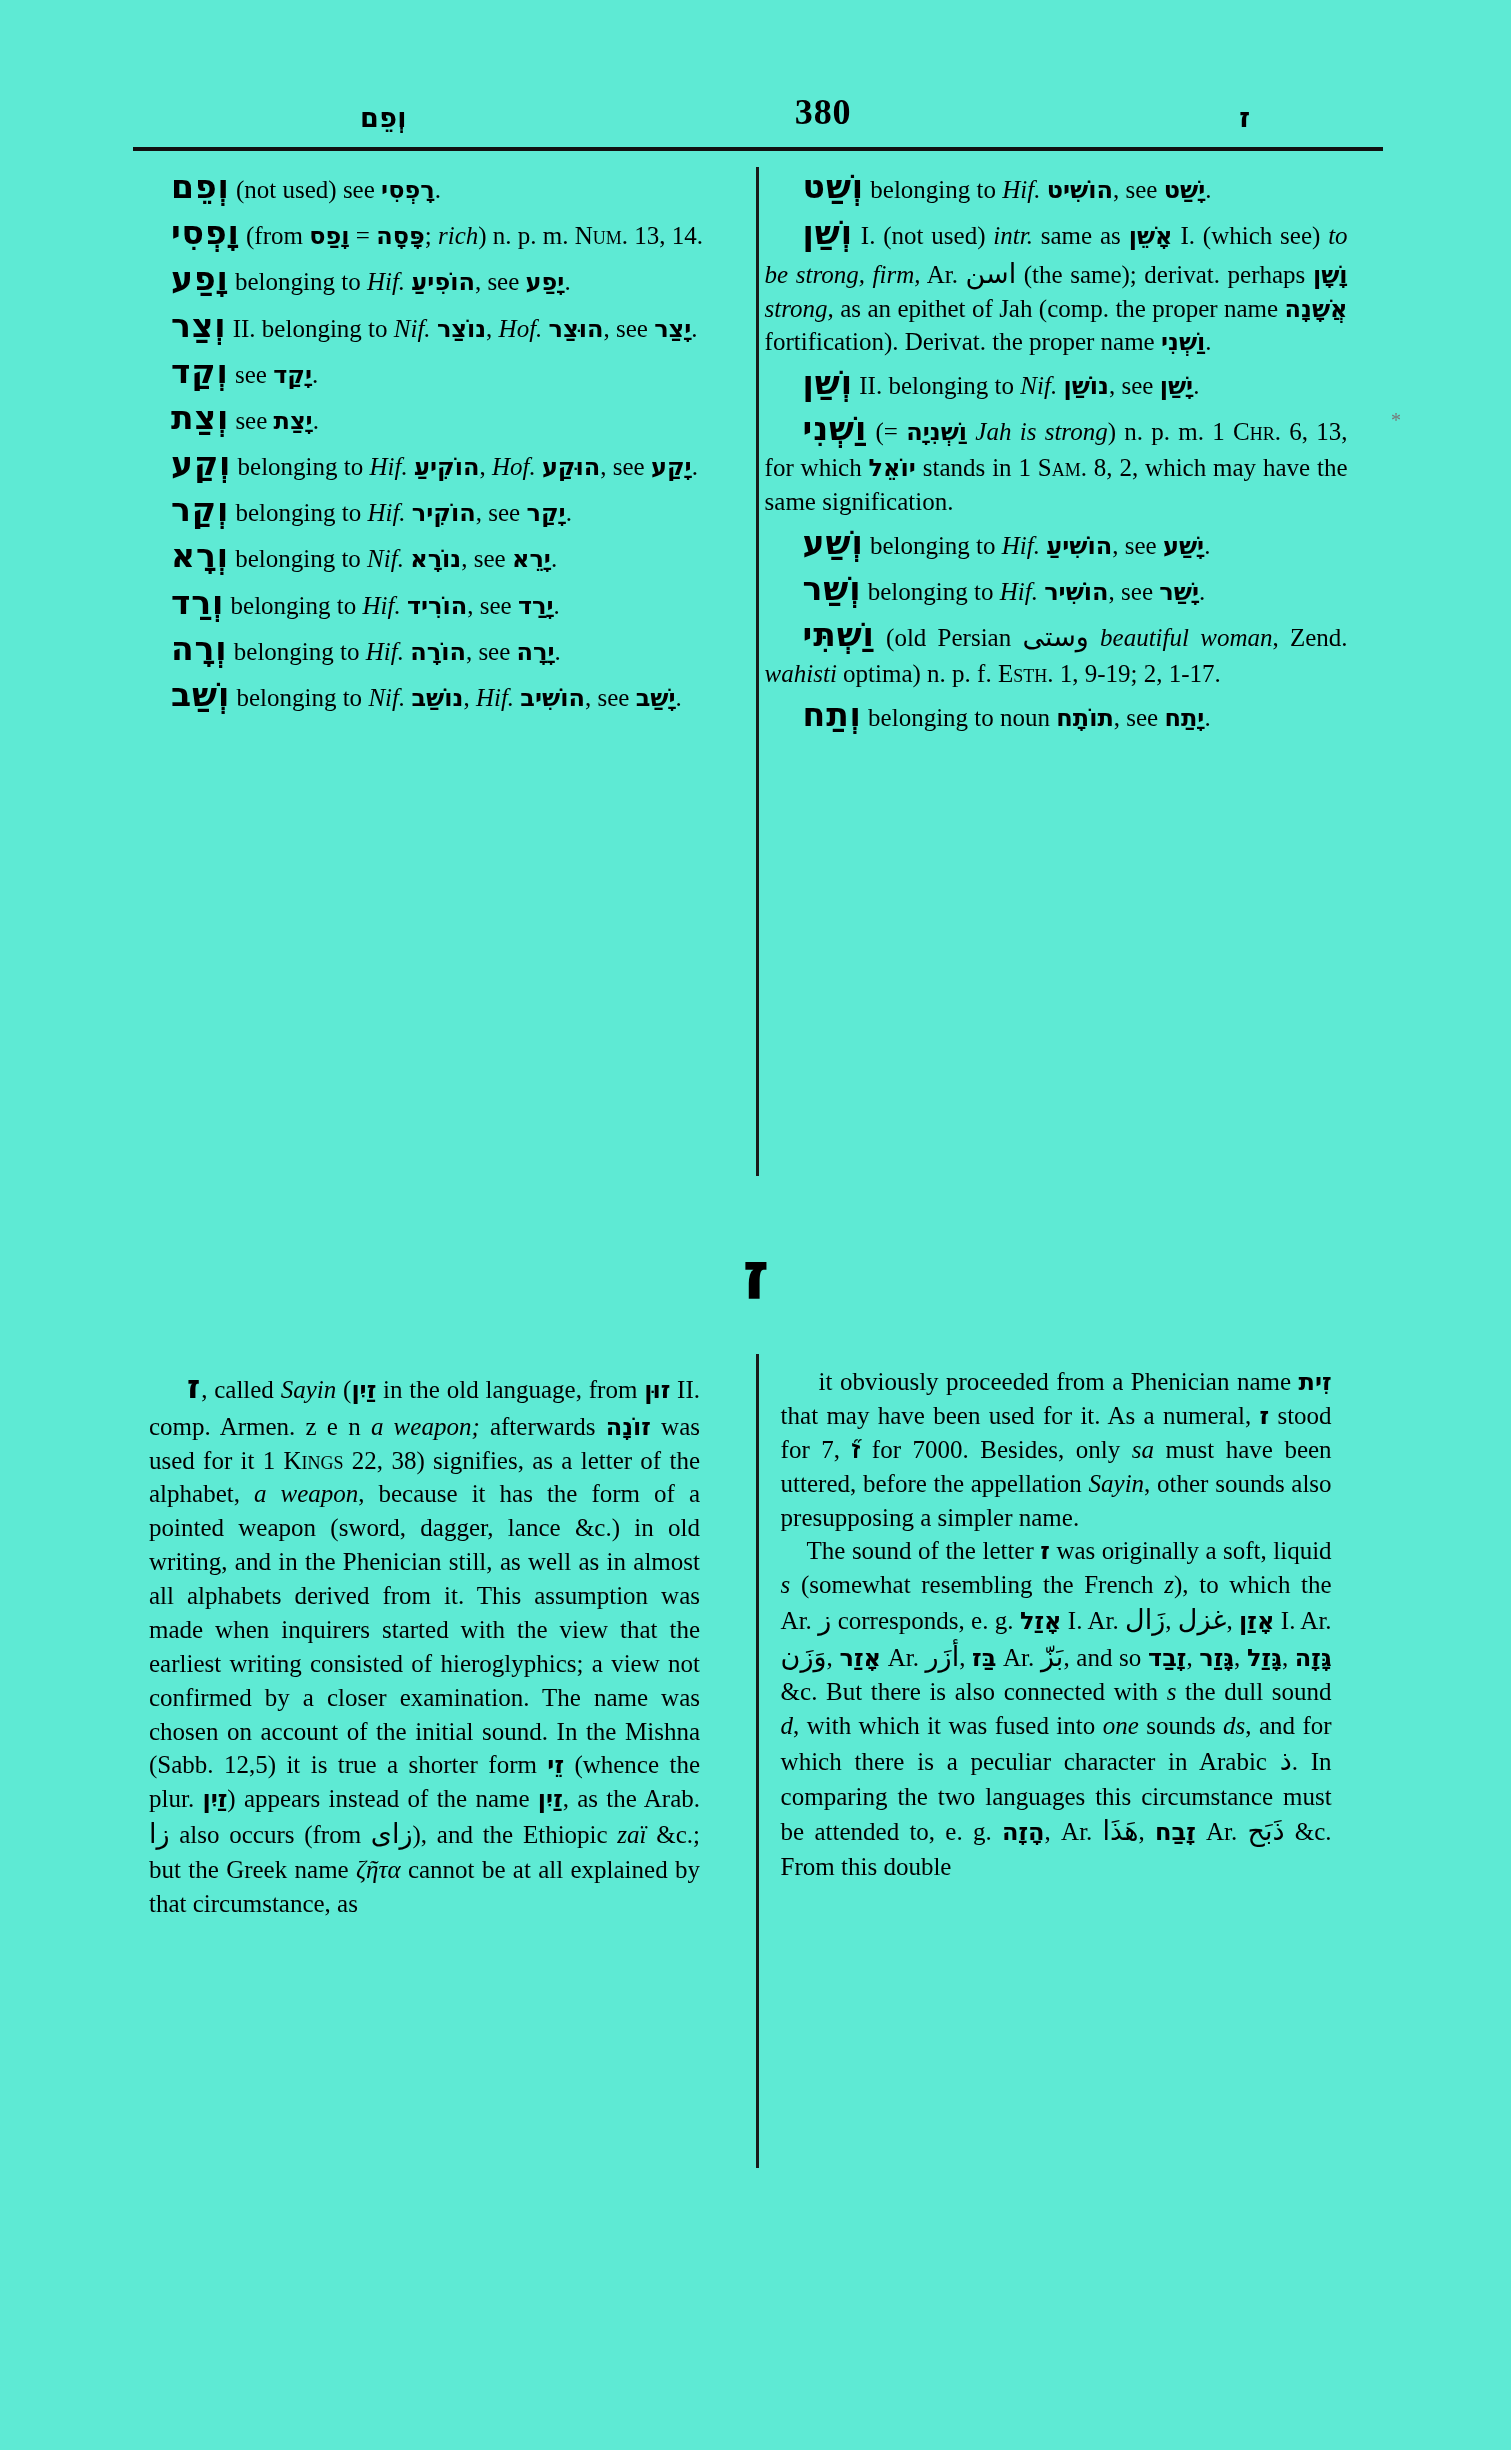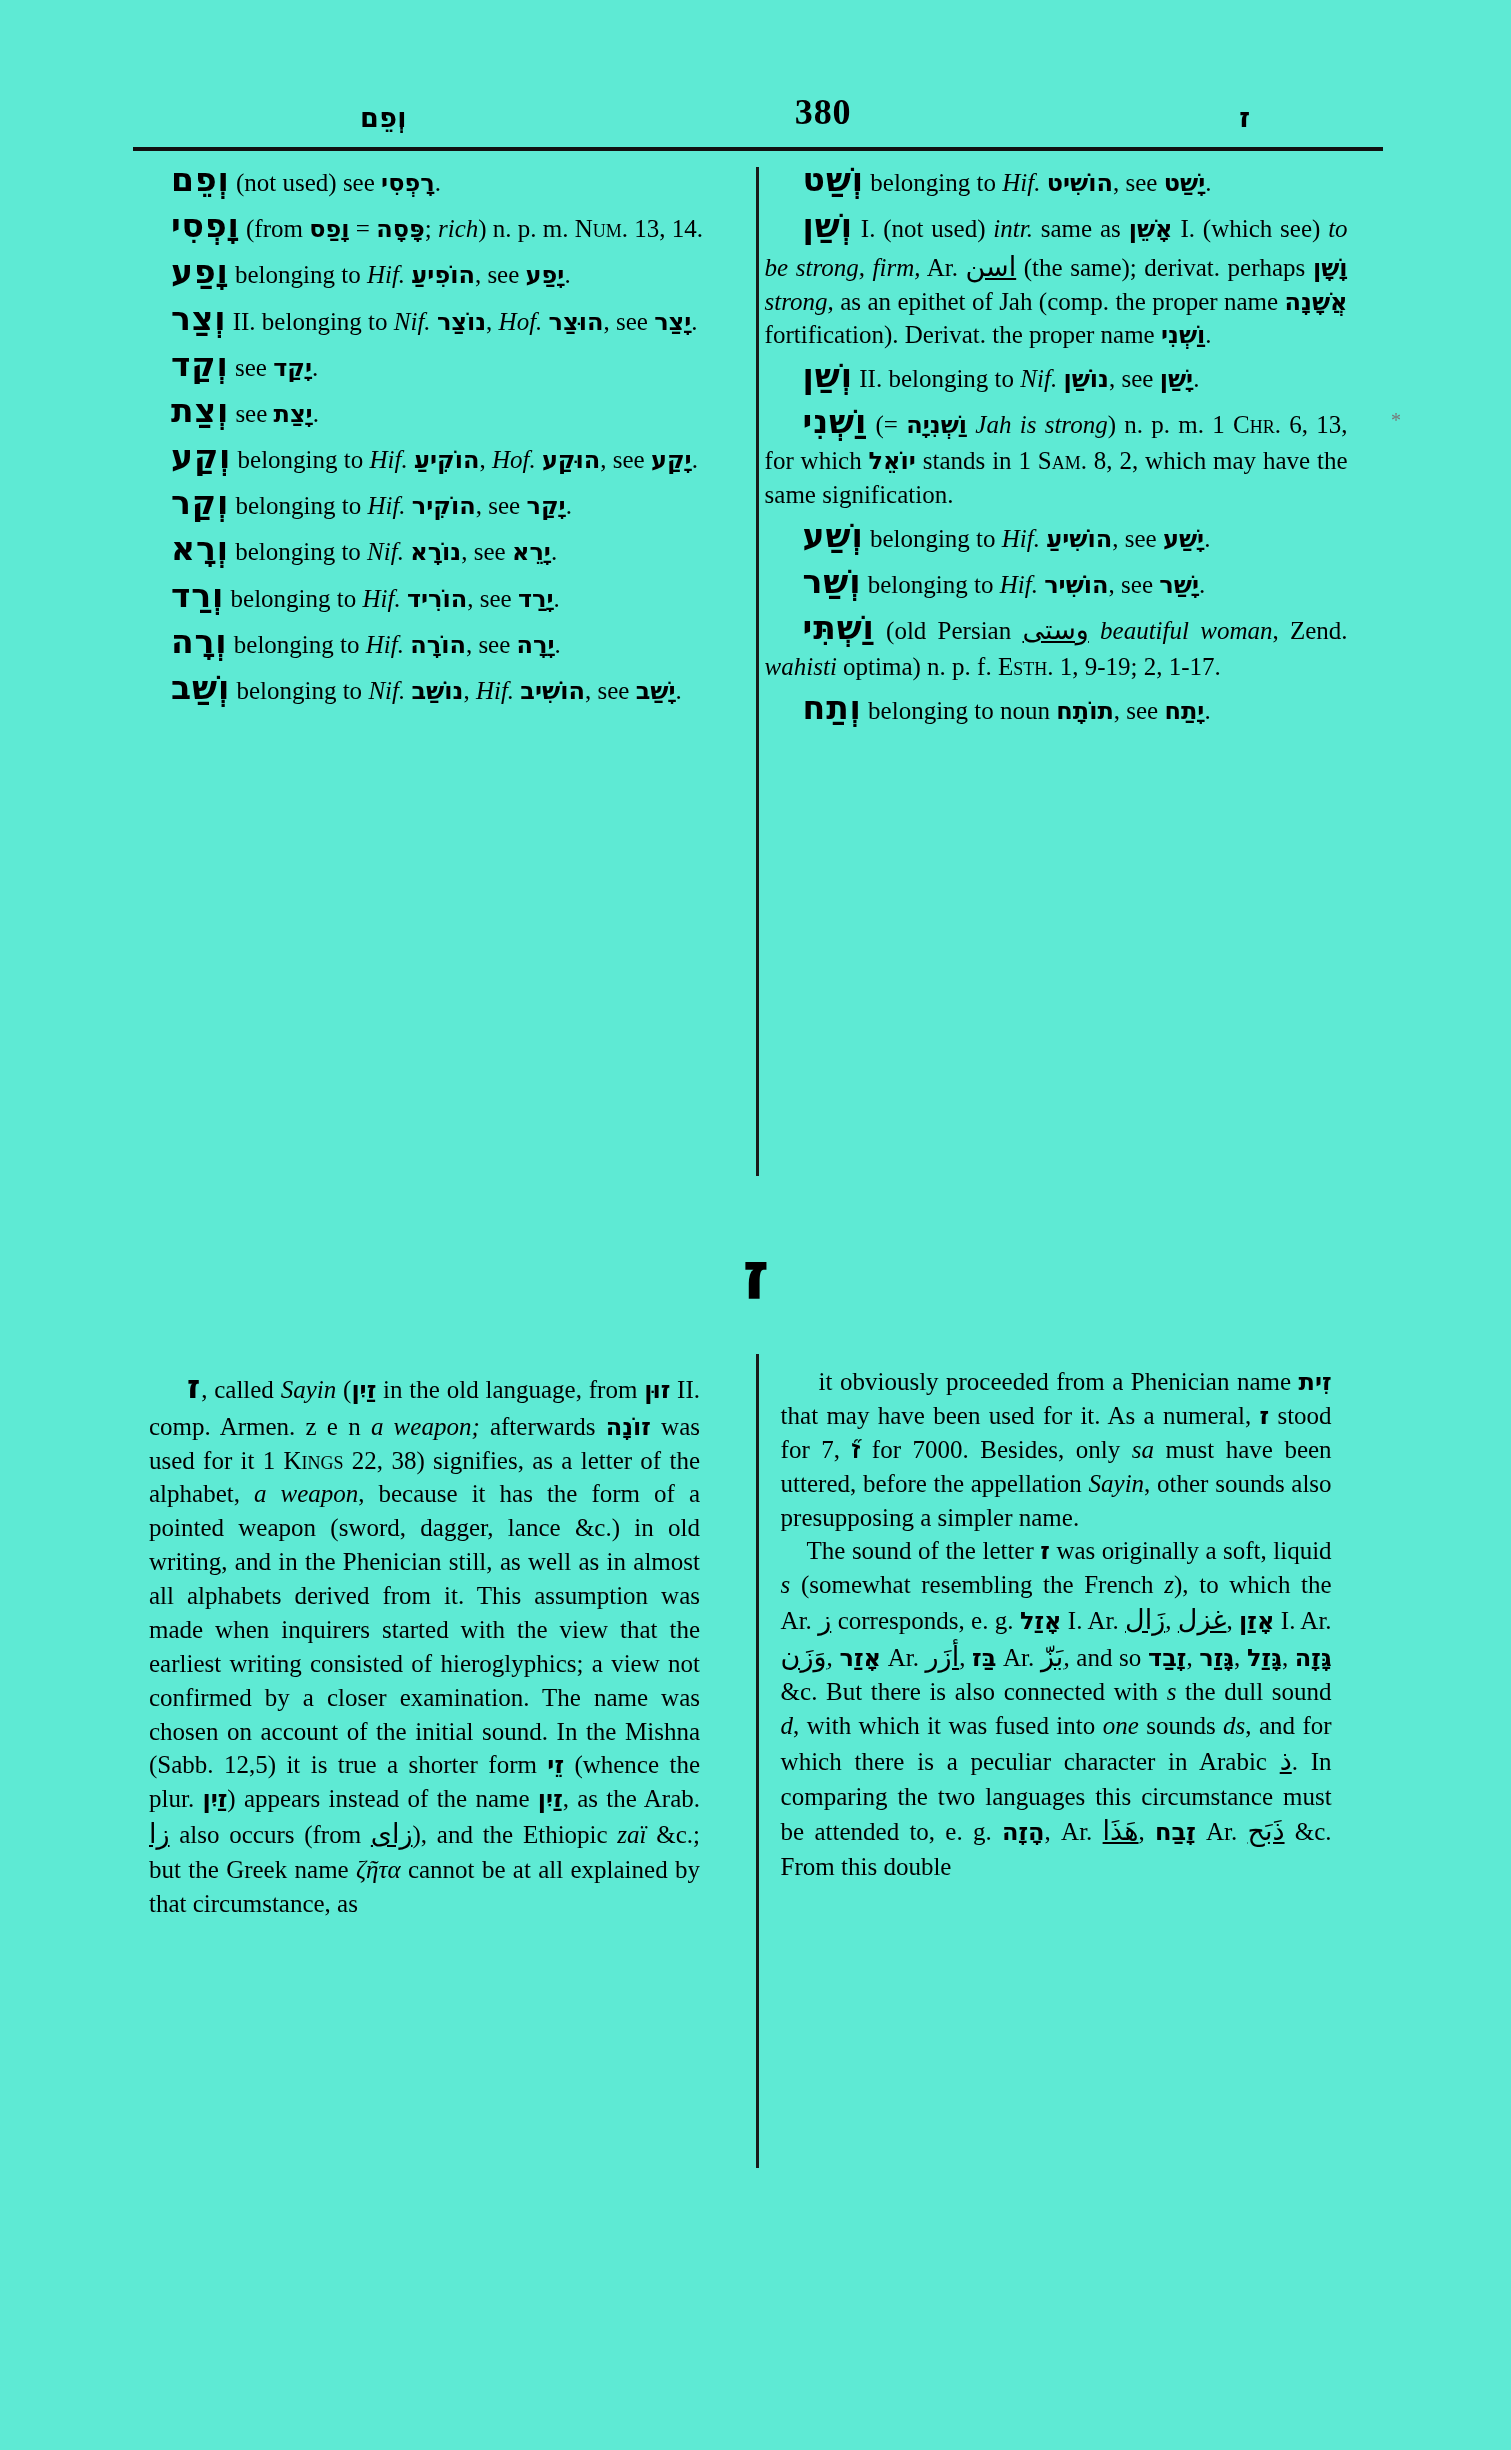--- a/index.html
+++ b/index.html
@@ -58,21 +58,21 @@
     top: 147px;
     width: 1250px;
     height: 3.6px;
     background: #111;
   }
 
   
   .columns {
     position: absolute;
     left: 133px;
-    top: 158px;
+    top: 165px;
     width: 1250px;
     display: flex;
   }
   .col {
     width: 583px;
     font-size: 25px;
     line-height: 1.345;
     text-align: justify;
     text-justify: inter-word;
   }
@@ -106,21 +106,20 @@
   }
   .heb.sm {
     font-size: 24px;
     font-weight: 700;
   }
   .arab {
     font-family: "DejaVu Sans", "Liberation Sans", sans-serif;
     direction: rtl;
     unicode-bidi: isolate;
     font-size: 27px;
-    text-decoration: underline;
   }
   .sc  { font-variant: small-caps; }
 
   
   .letter-head {
     position: absolute;
     left: 0;
     top: 1243px;
     width: 1512px;
     text-align: center;

